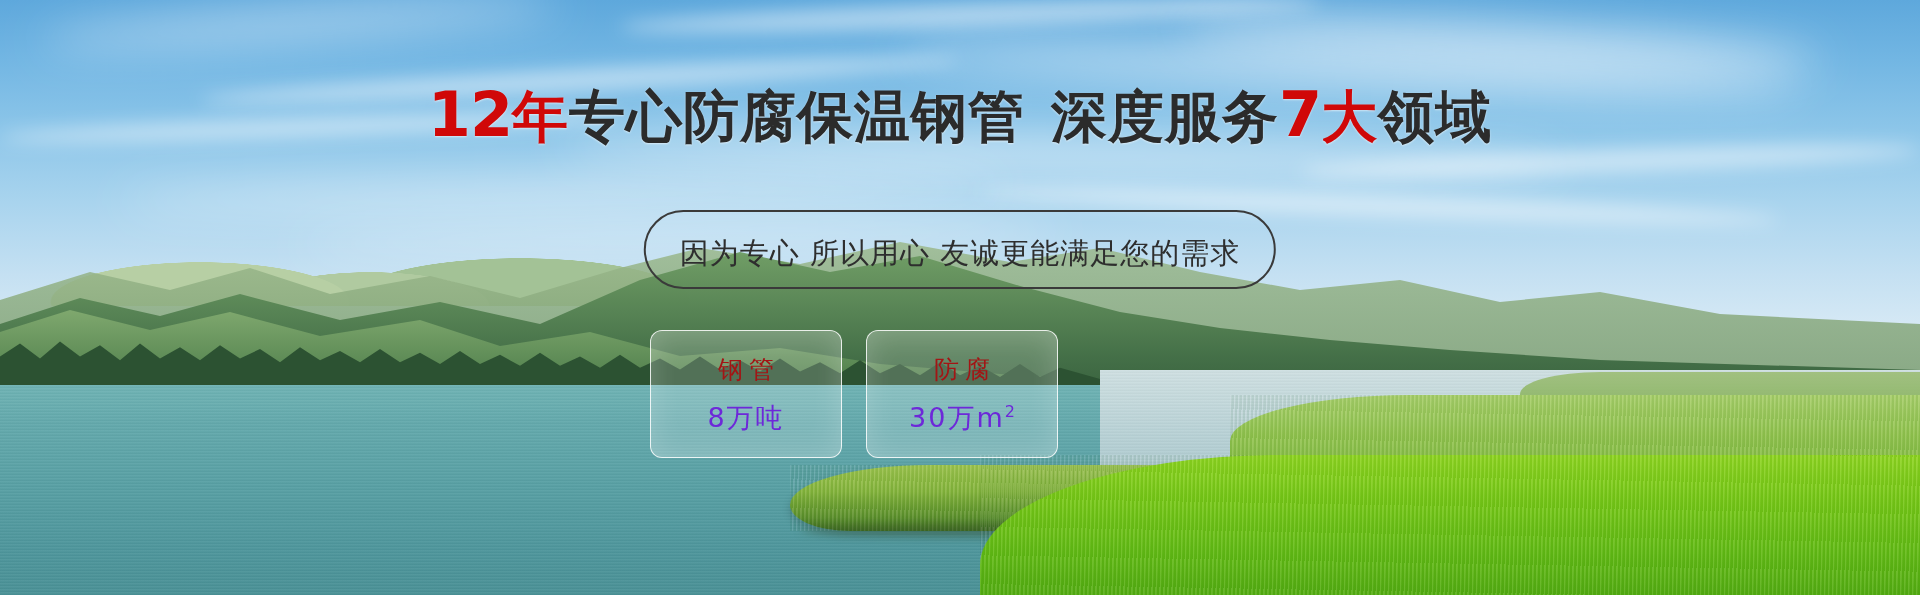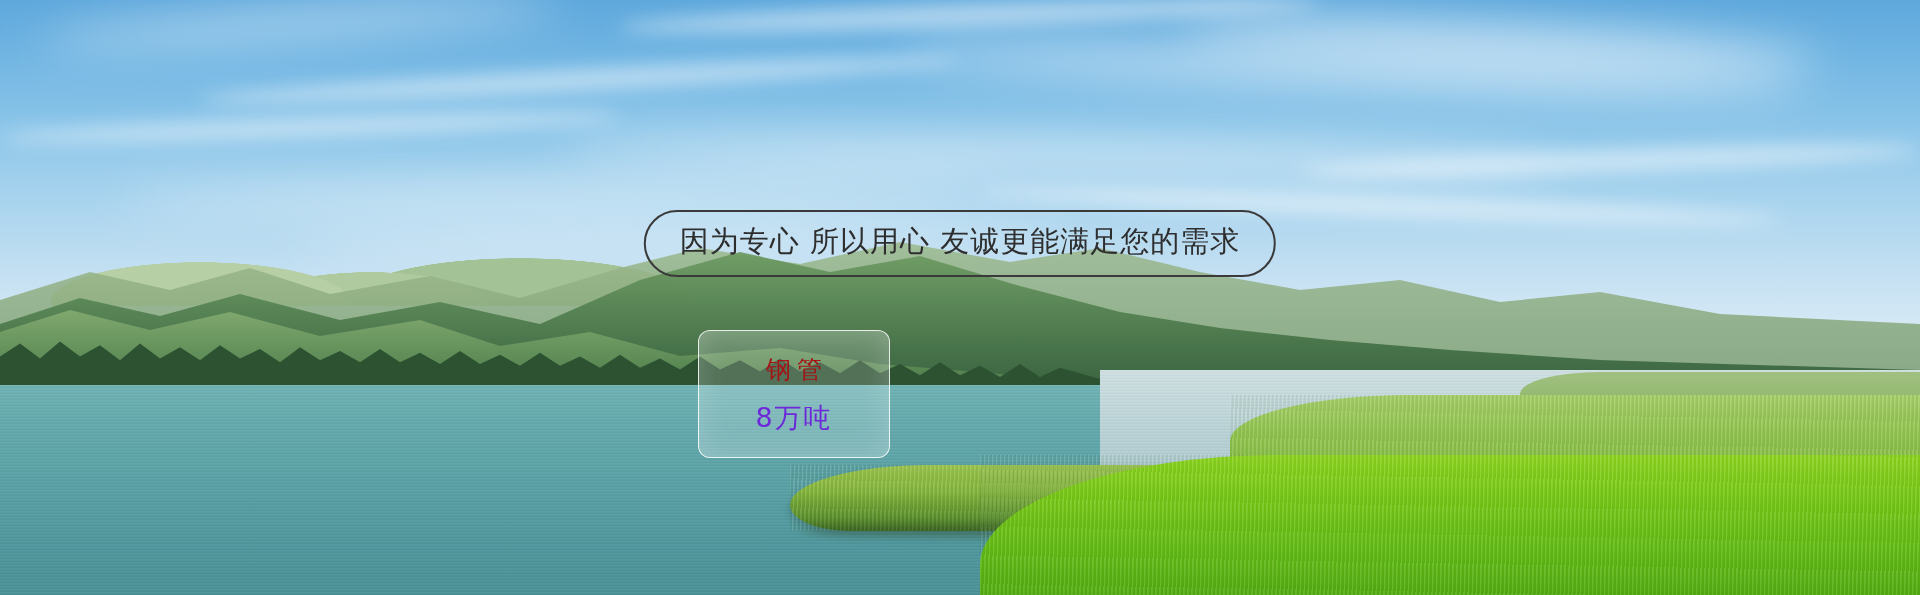--- a/index.html
+++ b/index.html
@@ -127,37 +127,36 @@
     font-size:62px;
     letter-spacing:-1px;
   }
   .headline .gap{display:inline-block;width:26px;}
 
   
   .pill{
     position:absolute;
     left:50%;transform:translateX(-50%);
     top:210px;
-    padding:10px 34px 13px;
+    padding:22px 34px 13px;
     border:2px solid #3a3a3a;
     border-radius:40px;
     font-size:29px;
     letter-spacing:1px;
     color:#2e2e2e;
     white-space:nowrap;
     font-family:"DejaVu Sans","Liberation Sans",sans-serif;
   }
 
   
   .cards{
     position:absolute;
     left:650px;top:330px;
     display:flex;
     gap:24px;
-    margin-left:48px;
   }
   .card{
     width:190px;height:126px;
     border-radius:12px;
     border:1px solid rgba(255,255,255,.85);
     background:rgba(255,255,255,0.18);
     box-shadow:inset 0 0 30px rgba(255,255,255,.20);
     display:flex;
     flex-direction:column;
     align-items:center;
@@ -257,27 +256,34 @@
   </div>
 
   <div class="island">
     <div class="grass-tex"></div>
   </div>
 
   <div class="grass-main">
     <div class="grass-tex"></div>
   </div>
 
+  <div class="headline">
+    <span class="accent num">12</span><span class="accent">年</span><span>专心防腐保温钢管</span><span class="gap"></span><span>深度服务</span><span class="accent num">7</span><span class="accent">大</span><span>领域</span>
+  </div>
 
   <div class="pill">因为专心 所以用心  友诚更能满足您的需求</div>
 
   <div class="cards">
 
     <div class="card">
       <div class="c-title">钢管</div>
       <div class="c-value"><span>8万吨</span></div>
     </div>
 
+    <div class="card">
+      <div class="c-title">防腐</div>
+      <div class="c-value"><span>30万m</span><sup>2</sup></div>
+    </div>
 
 
   </div>
 
 </div>
 
 </body></html>

